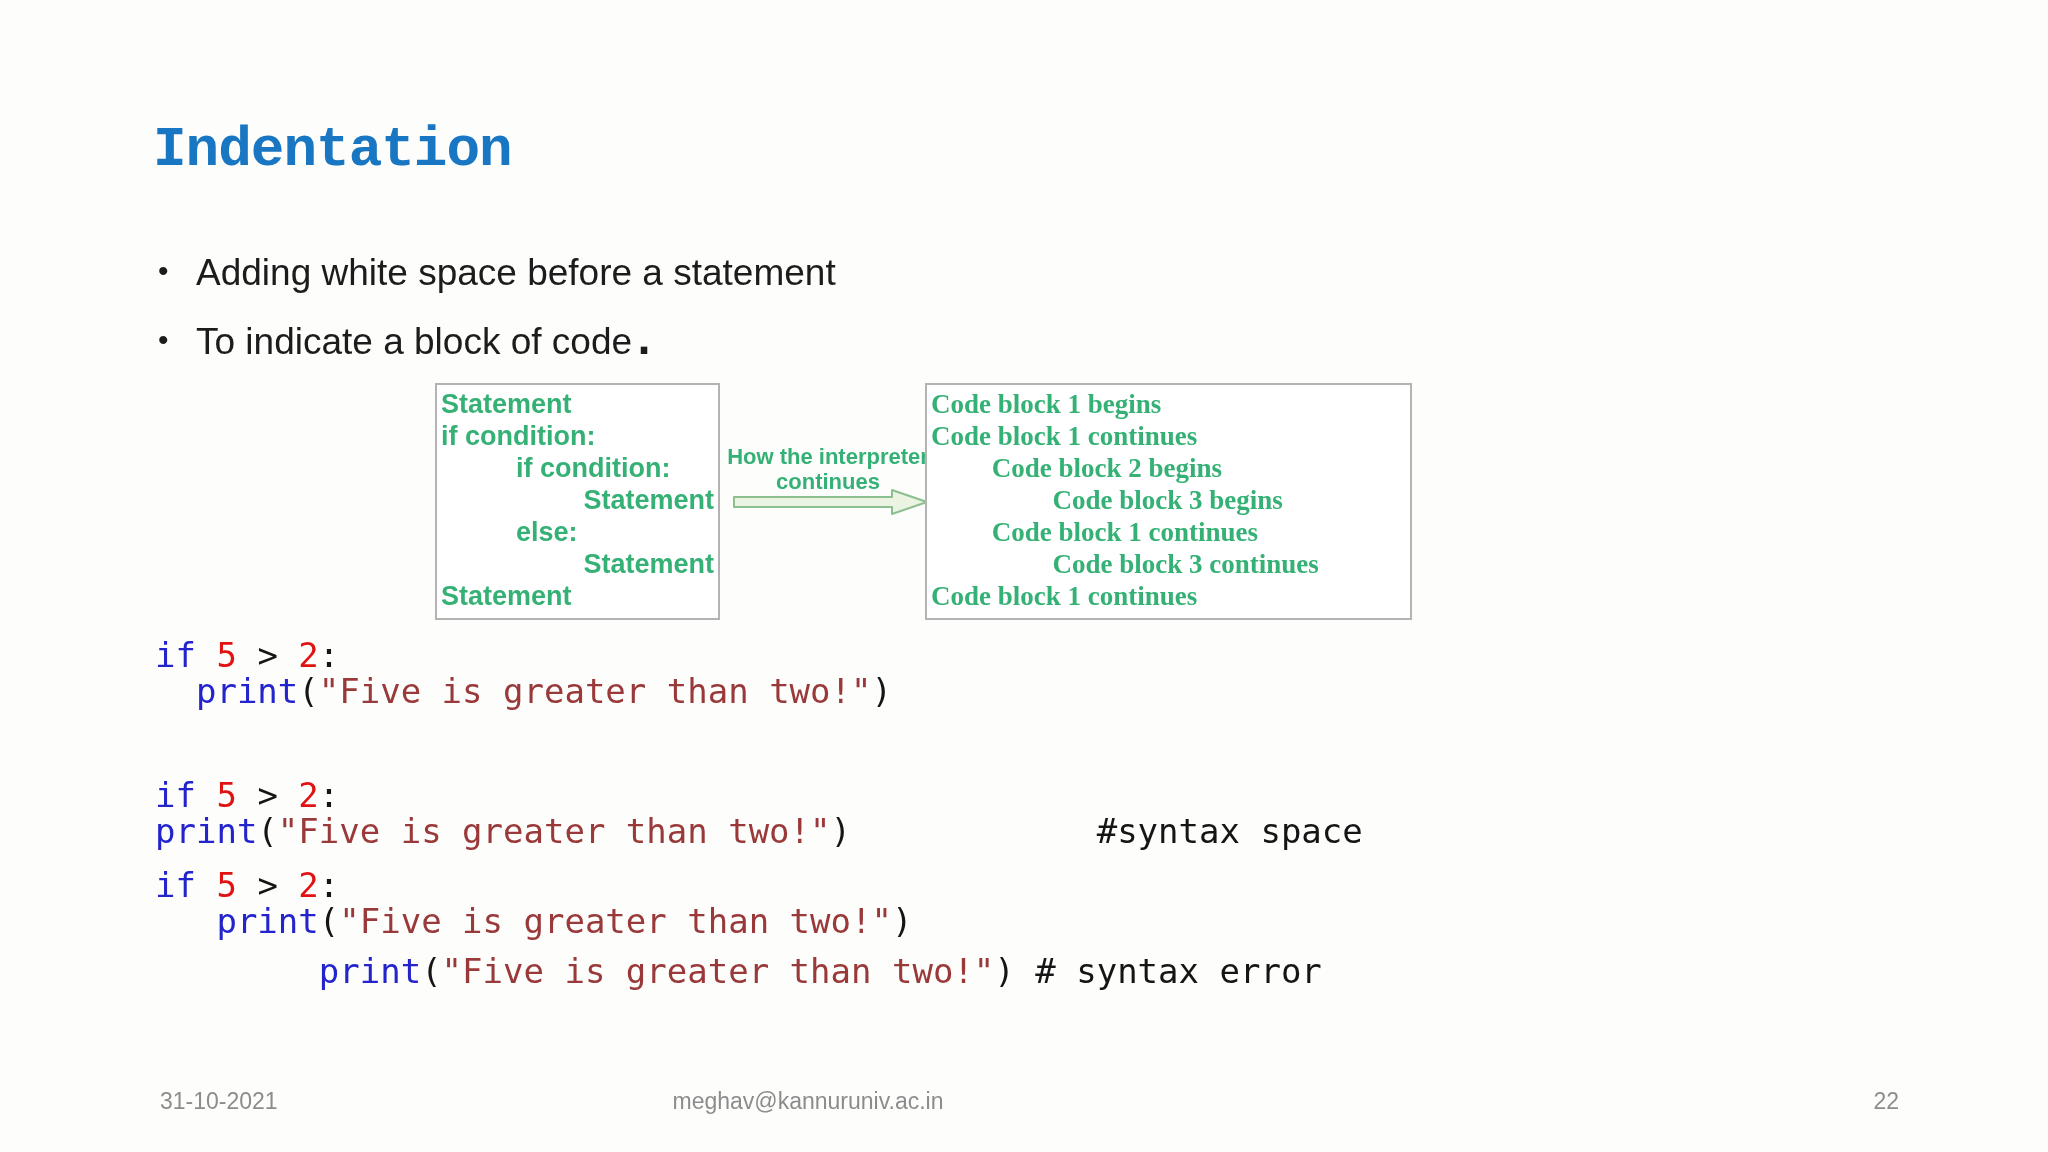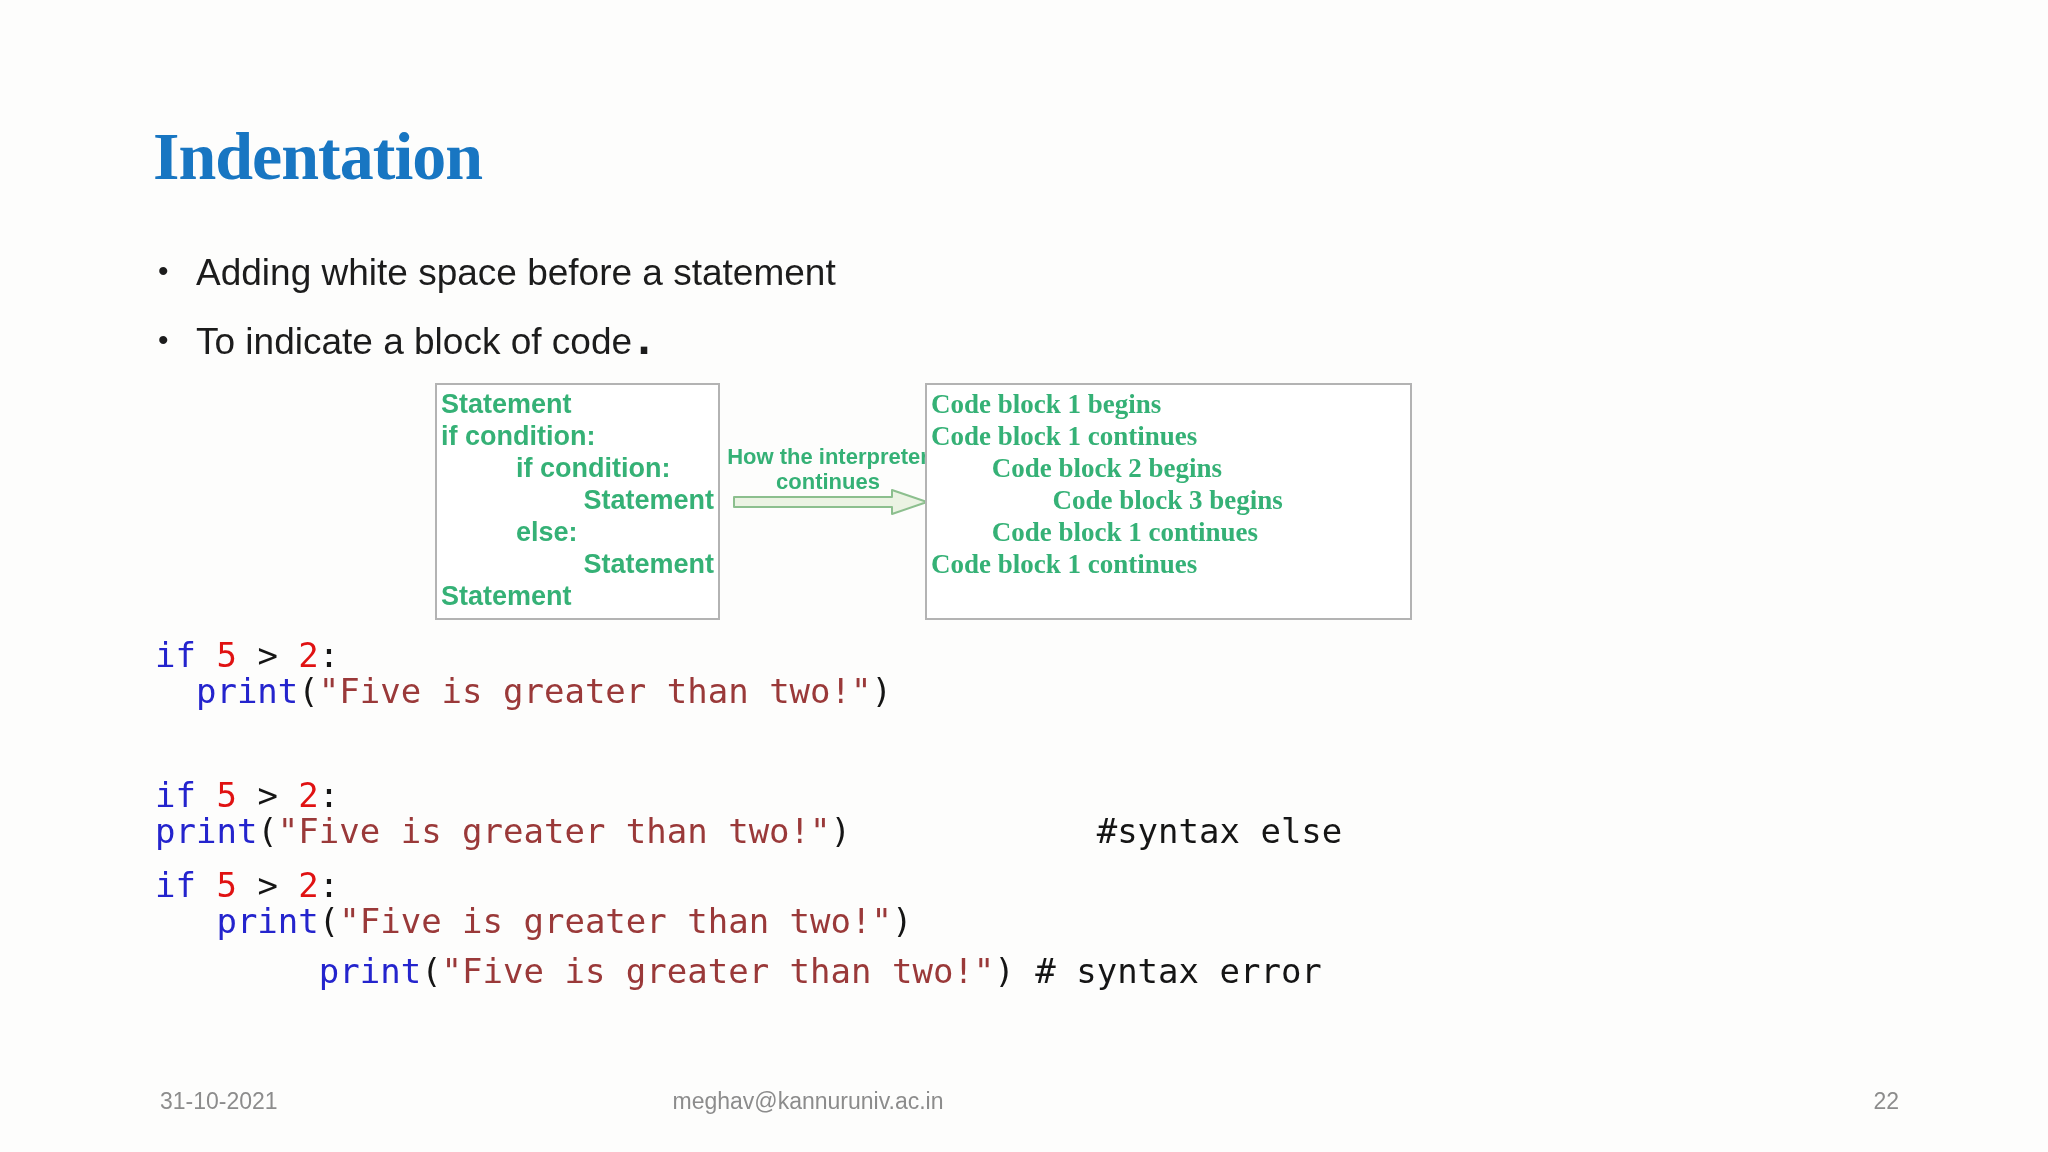--- a/index.html
+++ b/index.html
@@ -6,22 +6,22 @@
   .slide{
     position:relative;
     width:2048px;height:1152px;
     background:#fdfdfc;
     overflow:hidden;
     font-family:"Liberation Sans",sans-serif;
   }
   
   .title{
     position:absolute;left:153px;top:122px;
-    font-family:Liberation Serif, serif;
-    font-weight:700;font-size:68px;line-height:1.0;
+    font-family:Liberation Mono, monospace;
+    font-weight:700;font-size:56px;line-height:1.0;
     color:#1876c2;letter-spacing:-1px;
   }
   
   .bullets{position:absolute;left:158px;top:248px;}
   .bullet-row{display:flex;align-items:flex-start;margin-bottom:21px;color:#1c1c1c;}
   .bullet-marker{width:38px;font-size:30px;line-height:46px;color:#1c1c1c;}
   .bullet-text{font-size:37px;line-height:46px;}
   .bullet-terminal{font-family:"DejaVu Sans Mono",monospace;font-weight:700;font-size:40px;}
   
   .diag-box{
@@ -101,28 +101,29 @@
   <svg class="arrow-svg" width="198" height="28" viewBox="0 0 198 28">
     <polygon points="2,9 160,9 160,2 195,14 160,26 160,19 2,19" fill="#ebf3e3" stroke="#8cbf8e" stroke-width="2" stroke-linejoin="round"></polygon>
   </svg>
 
   <div class="diag-box diag-box-right">
     <div class="diag-line">Code block 1 begins</div>
     <div class="diag-line">Code block 1 continues</div>
     <div class="diag-line">         Code block 2 begins</div>
     <div class="diag-line">                  Code block 3 begins</div>
     <div class="diag-line">         Code block 1 continues</div>
+    <div class="diag-line">                  Code block 3 continues</div>
     <div class="diag-line">Code block 1 continues</div>
   </div>
 
   <pre class="code code-a"><span><span class="kw">if</span><span class="pun"> </span><span class="num">5</span><span class="pun"> &gt; </span><span class="num">2</span><span class="pun">:</span>
 <span><span class="pun">  </span><span class="kw">print</span><span class="pun">(</span><span class="str">"Five is greater than two!"</span><span class="pun">)</span></span></span></pre>
 
   <pre class="code code-b"><span><span class="kw">if</span><span class="pun"> </span><span class="num">5</span><span class="pun"> &gt; </span><span class="num">2</span><span class="pun">:</span>
-<span><span class="kw">print</span><span class="pun">(</span><span class="str">"Five is greater than two!"</span><span class="pun">)</span><span class="pun">            </span><span class="com">#syntax else</span></span></span></pre>
+<span><span class="kw">print</span><span class="pun">(</span><span class="str">"Five is greater than two!"</span><span class="pun">)</span><span class="pun">            </span><span class="com">#syntax space</span></span></span></pre>
 
   <pre class="code code-c1"><span><span class="kw">if</span><span class="pun"> </span><span class="num">5</span><span class="pun"> &gt; </span><span class="num">2</span><span class="pun">:</span>
 <span><span class="pun">   </span><span class="kw">print</span><span class="pun">(</span><span class="str">"Five is greater than two!"</span><span class="pun">)</span></span></span></pre>
 
   <pre class="code code-c2"><span><span class="pun">        </span><span class="kw">print</span><span class="pun">(</span><span class="str">"Five is greater than two!"</span><span class="pun">)</span><span class="com"> # syntax error</span></span></pre>
 
   <div class="footer-item footer-date">31-10-2021</div>
   <div class="footer-item footer-email">meghav@kannuruniv.ac.in</div>
   <div class="footer-item footer-page">22</div>
 

